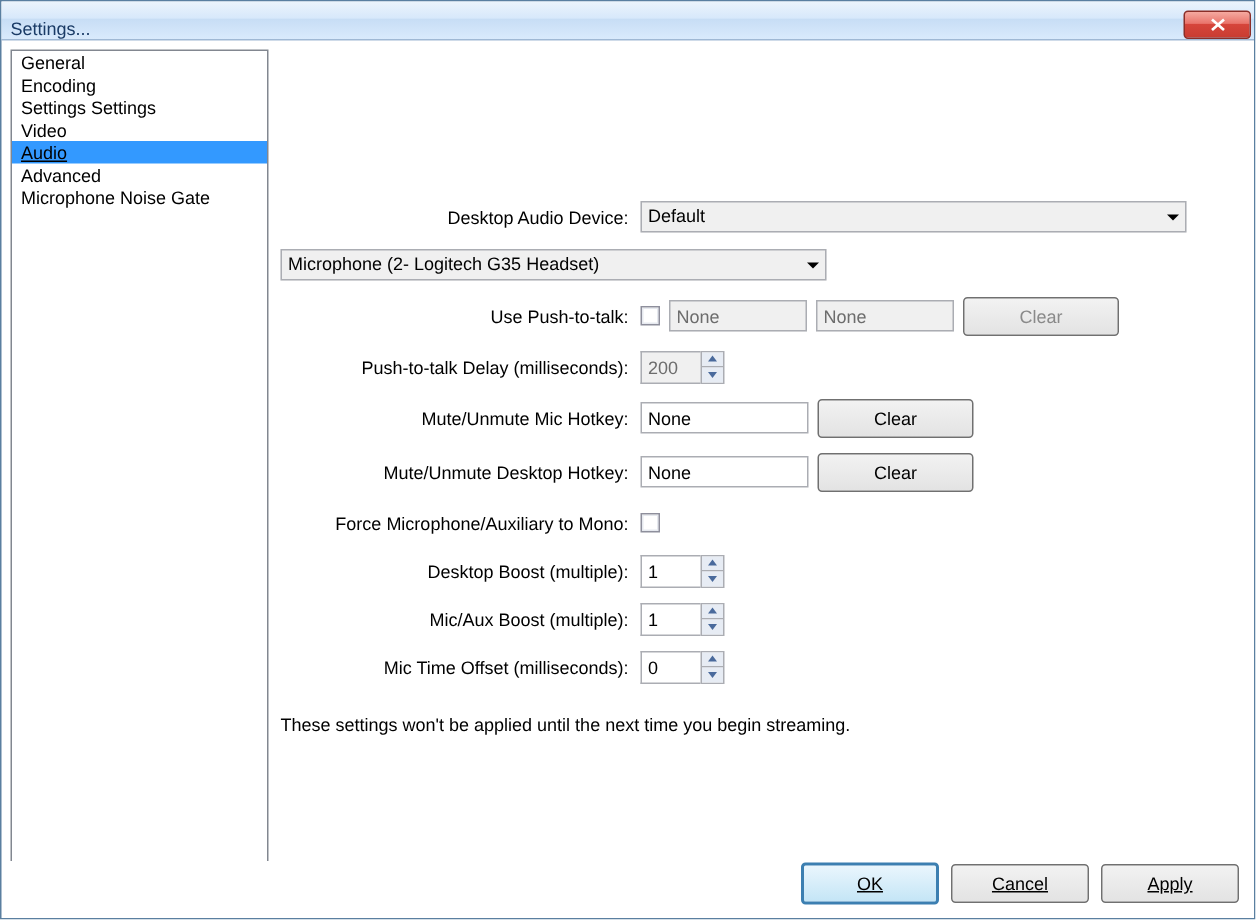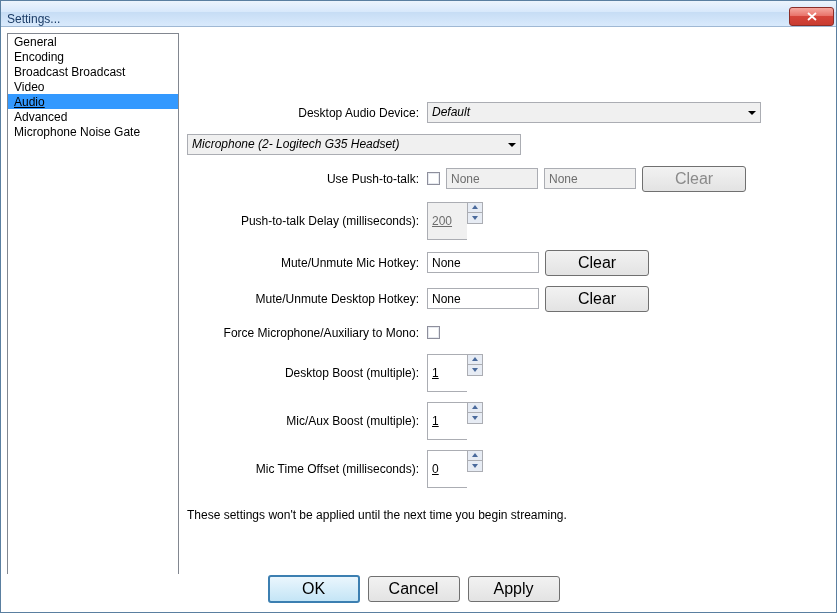--- a/index.html
+++ b/index.html
@@ -35,46 +35,46 @@
     font-family:inherit; font-size:12px;
   }
   .select { width:310px; position:relative; padding-right:18px; cursor:pointer;
     background:#f0f0f0;
   }
   .select .sel-text { line-height:19px; overflow:hidden; text-overflow:ellipsis; white-space:nowrap; display:block;}
   .select .caret {
     position:absolute; right:4px; top:50%; transform:translateY(-50%);
     width:0;height:0;border-left:4px solid transparent;border-right:4px solid transparent;border-top:4px solid #000;
   }
-  .wide310 { width:334px;font-style:italic; }
+  .wide310 { width:364px; }
   .checkbox {
     width:13px; height:13px; border:1px solid #8e8f9c; background:#fff; display:inline-block;
     box-shadow: inset 0 0 0 1px #e6e9ef;
   }
   .disabled-input { background:#f0f0f0; color:#6d6d6d; width:92px; }
   .btn {
     height:22px; min-width:104px; padding:12px 12px;
     border:1px solid #707070; border-radius:3px;
     background:linear-gradient(to bottom,#f2f2f2,#e3e3e3);
-    font-family:inherit; font-size:16px; cursor:pointer; color:#000;
+    font-family:inherit; font-size:12px; cursor:pointer; color:#000;
     display:inline-flex; align-items:center; justify-content:center;
   }
   .btn.disabled { color:#8a8a8a; cursor:default; }
   .spin-wrap { display:flex; }
-  .spin-input { width:40px; height:38px; border:1px solid #abadb3; border-right:none; padding:0 4px; font-family:inherit; font-size:12px;text-decoration:underline; }
+  .spin-input { width:40px; height:22px; border:1px solid #abadb3; border-right:none; padding:0 4px; font-family:inherit; font-size:12px; }
   .spin-input.disabled { background:#f0f0f0; color:#6d6d6d; }
   .spin-btns { width:16px; height:22px; display:flex; flex-direction:column; border:1px solid #abadb3; }
   .spin-btns div { flex:1; background:#e7ecf4; display:flex; align-items:center; justify-content:center; cursor:pointer; }
   .spin-btns div:first-child { border-bottom:1px solid #abadb3; }
   .tri-up { width:0;height:0;border-left:3px solid transparent;border-right:3px solid transparent;border-bottom:4px solid #4a6a9c; }
   .tri-down { width:0;height:0;border-left:3px solid transparent;border-right:3px solid transparent;border-top:4px solid #4a6a9c; }
   .note { margin-top:10px; }
   .footer {
-    height:38px; border-top:0; display:flex; align-items:center; justify-content:center;
-    gap:8px; padding:0 10px 8px 0;
+    height:38px; border-top:0; display:flex; align-items:center; justify-content:flex-end;
+    gap:8px; padding:0 10px 8px 0;text-decoration:underline;
   }
   .footer .btn { min-width:92px; }
   .footer .btn.default {
     border:2px solid #3c7fb1;
     background:linear-gradient(to bottom,#eaf6fd,#c4e5f6);
   }
 </style>
 </head>
 <body>
 
@@ -87,21 +87,21 @@
         <path d="M1 1 L9 8 M9 1 L1 8" stroke="#fff" stroke-width="1.8"></path>
       </svg>
     </div>
   </div>
 
   <div class="body">
 
     <div class="sidebar">
       <div class="item"><span>General</span></div>
       <div class="item"><span>Encoding</span></div>
-      <div class="item"><span>Broadcast Broadcast</span></div>
+      <div class="item"><span>Settings Settings</span></div>
       <div class="item"><span>Video</span></div>
       <div class="item selected"><span>Audio</span></div>
       <div class="item"><span>Advanced</span></div>
       <div class="item"><span>Microphone Noise Gate</span></div>
     </div>
 
     <div class="form">
 
       <div class="row">
         <span class="label">Desktop Audio Device:</span>

